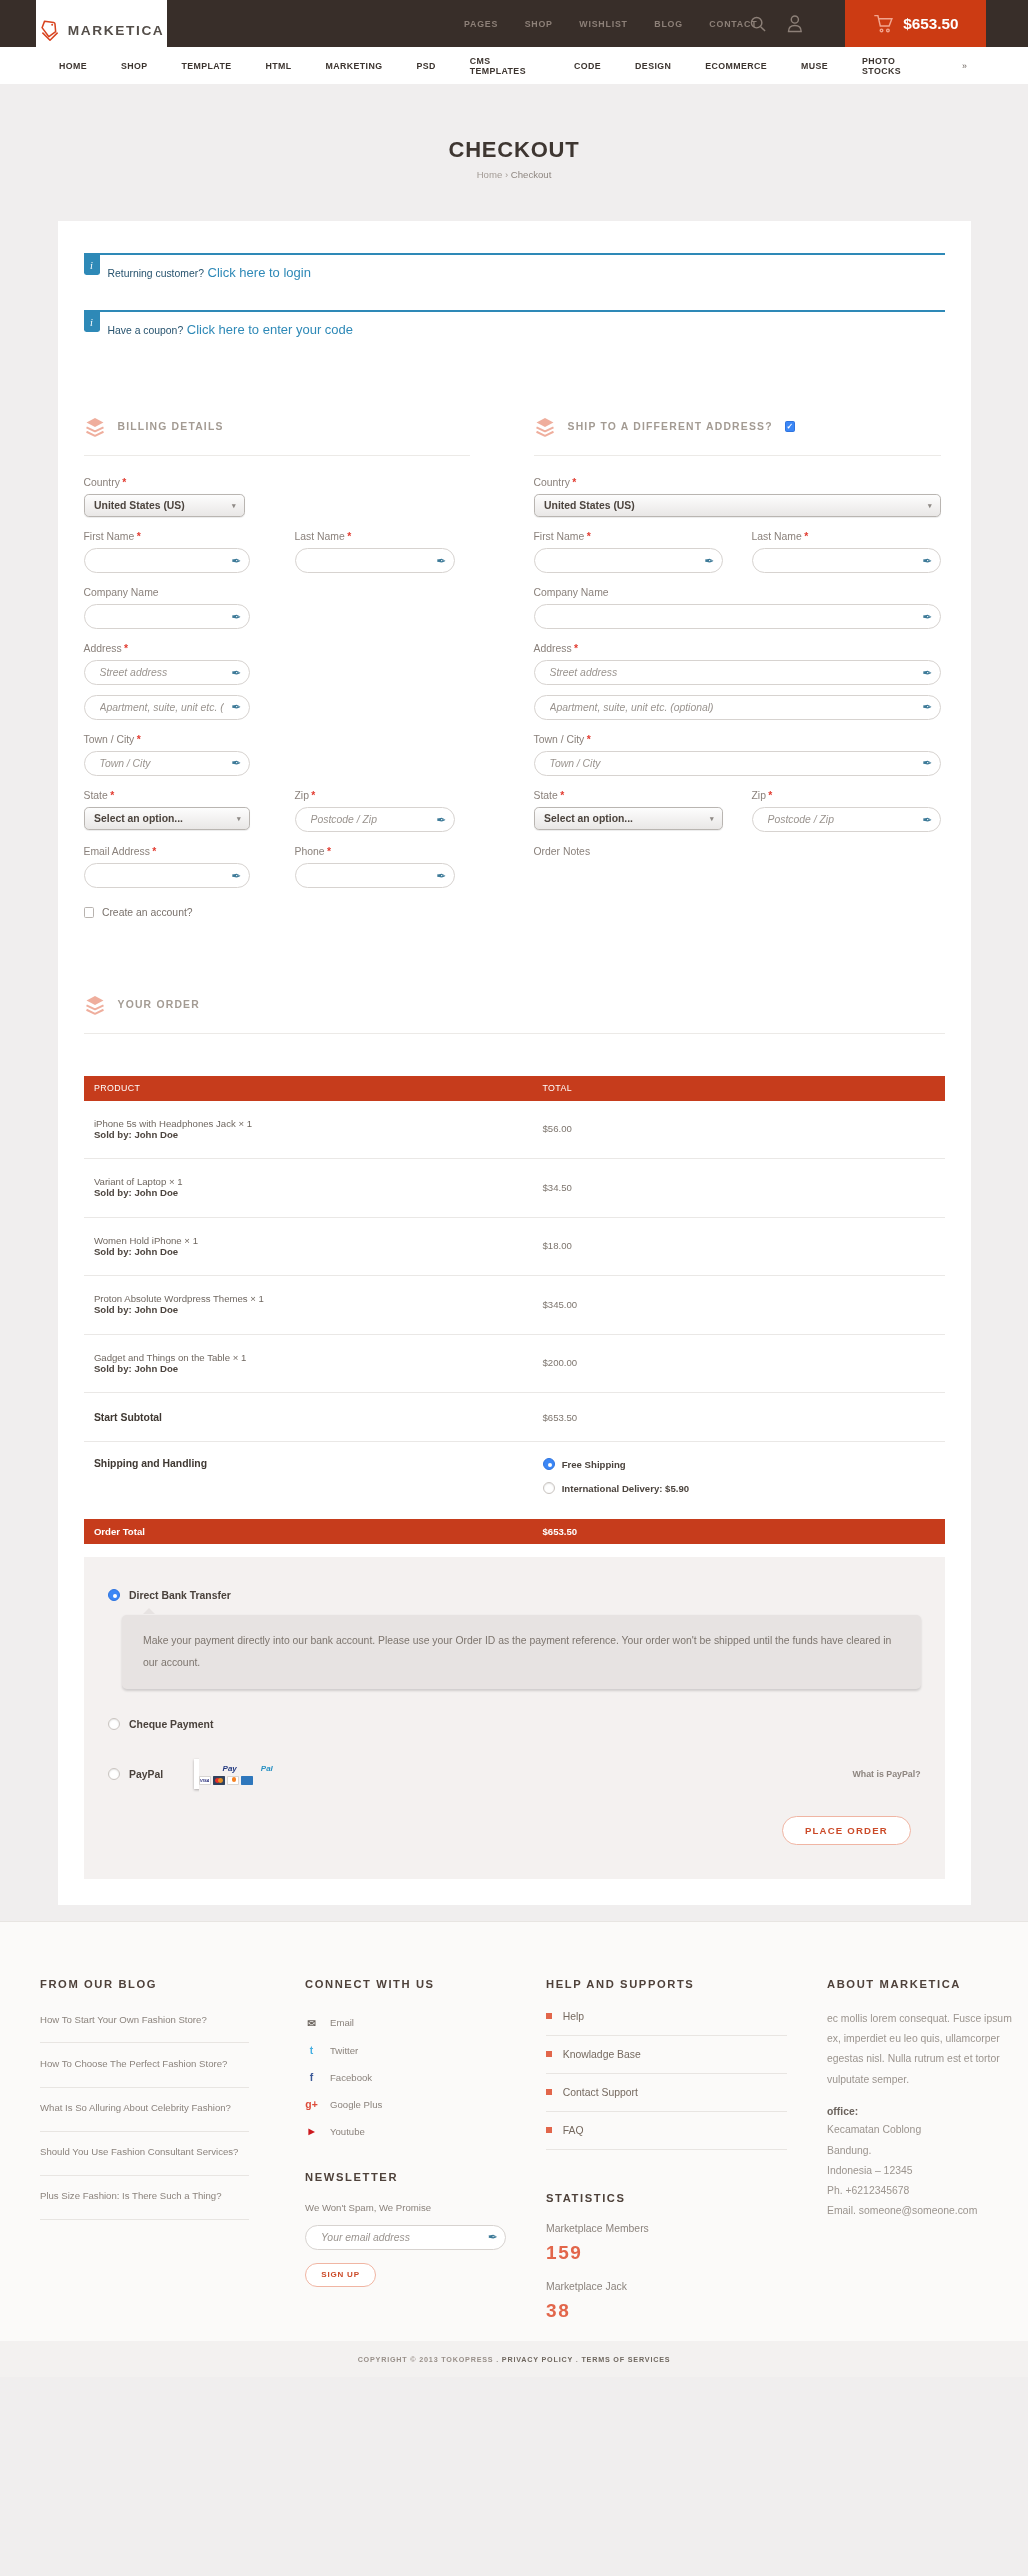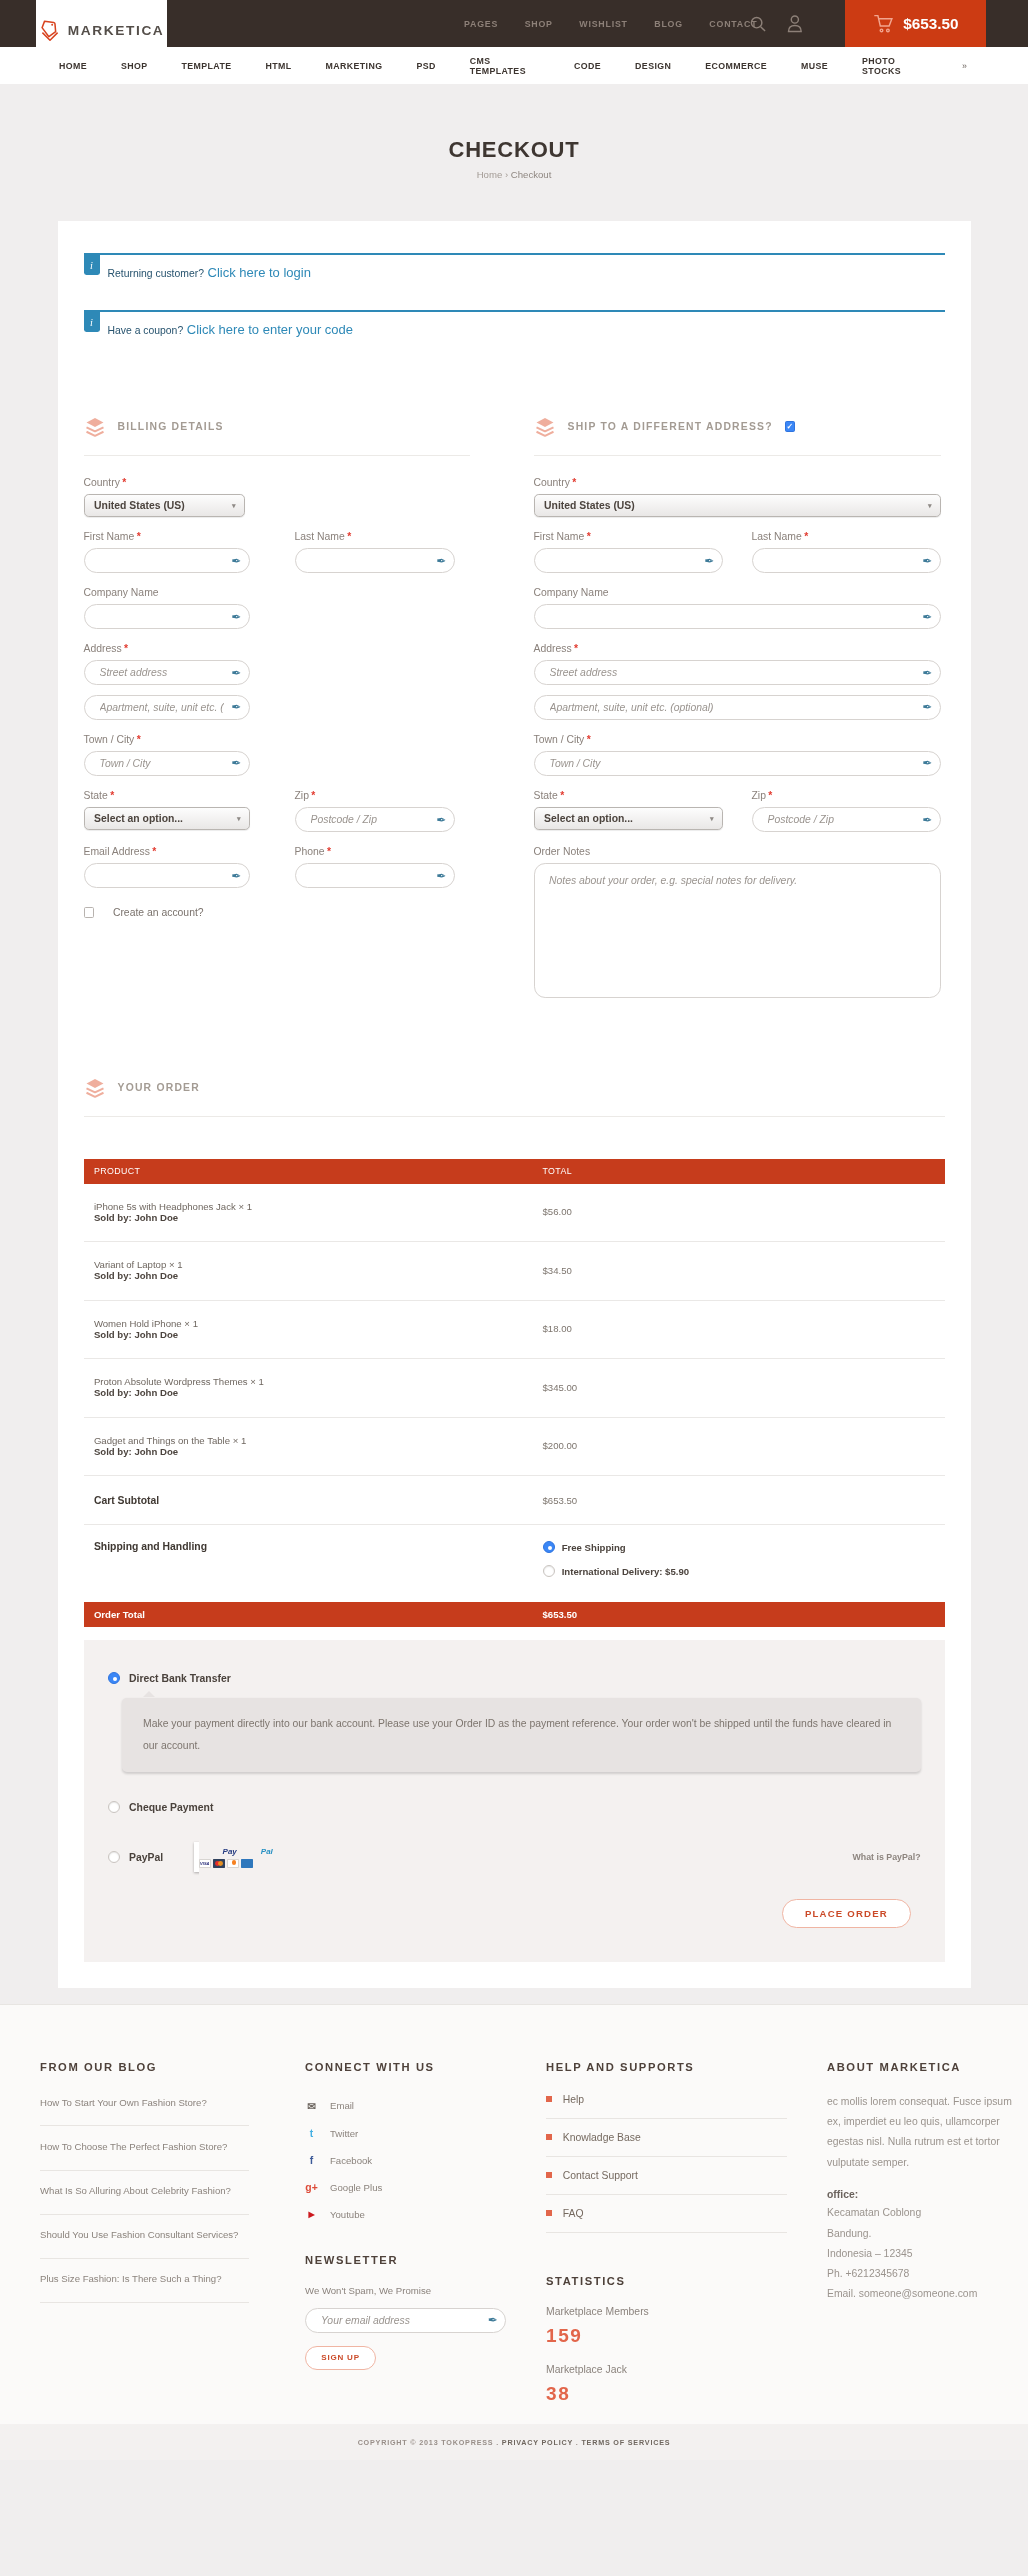--- a/index.html
+++ b/index.html
@@ -60,21 +60,21 @@
   .sel { height:23px; border:0.8px solid #b9b5b1; border-radius:4.8px; cursor:pointer;
          background:linear-gradient(#fdfdfd,#e9e7e6); box-shadow:0 0.8px 0.8px rgba(0,0,0,.08);
          display:flex; align-items:center; justify-content:space-between; padding:0 8px 0 9.6px;
          font-size:10.4px; font-weight:bold; color:#4c443e; }
   .sel .caret { color:#8f8b87; font-size:7.2px; }
   .w-sel { width:161px; }
 
   .chk { width:10.4px; height:10.4px; border:0.8px solid #b8b3af; border-radius:1.6px; background:#fff;
          display:inline-flex; align-items:center; justify-content:center; cursor:pointer; flex:none; }
   .chk.on { background:#3b87f6; border-color:#2f74df; color:#fff; font-size:8px; font-weight:bold; }
-  .chk-row { display:flex; align-items:center; gap:19px; margin-top:19px; font-size:10.4px; color:#7a726c; }
+  .chk-row { display:flex; align-items:center; gap:8px; margin-top:19px; font-size:10.4px; color:#7a726c; }
 
   .notes { width:100%; height:135px; border:0.8px solid #d7d3d0; border-radius:11.2px; padding:10.4px 14.5px;
            font-family:inherit; font-size:10.4px; font-style:italic; color:#8d867f; resize:none; outline:none; }
   .notes::placeholder { color:#9a948f; }
 
   
   .order-sec { margin-top:76px; }
   .ot { margin-top:42px; }
   .ot-bar { display:flex; align-items:center; height:25px; background:#c63c1c; color:#fff;
             font-size:8.8px; font-weight:normal; letter-spacing:0.4px; }
@@ -438,21 +438,20 @@
             <span>Zip</span><span class="req">*</span>
           </div>
           <div class="pill">
             <input type="text" placeholder="Postcode / Zip" style="">
             <span class="pen">✒</span>
           </div>
         </div>
       </div>
 
       <div class="f-label">Order Notes</div>
-      <textarea class="notes" placeholder="Notes about your order, e.g. special notes for delivery." style=""></textarea>
     </div>
   </div>
 
   <div class="order-sec">
     <div class="sec-head">
       <span>
         <svg width="22" height="21" viewBox="0 0 27 26" fill="none" stroke="#efae9d" stroke-width="2.4" stroke-linejoin="round">
           <path d="M3 8 L13.5 2.5 L24 8 L13.5 13.5 Z" fill="#efae9d" stroke="none"></path>
           <path d="M3 14 L13.5 19 L24 14"></path>
           <path d="M3 19.5 L13.5 24.5 L24 19.5"></path>
@@ -497,21 +496,21 @@
       </div>
       <div class="ot-row">
         <div class="ot-cell-p">
           <div class="ot-name">Gadget and Things on the Table × 1</div>
           <div class="ot-sold">Sold by: John Doe</div>
         </div>
         <div class="ot-price">$200.00</div>
       </div>
 
       <div class="ot-sub">
-        <span class="ot-cell-p lbl">Cart Subtotal</span>
+        <span class="ot-cell-p lbl">Start Subtotal</span>
         <span class="ot-price">$653.50</span>
       </div>
 
       <div class="ot-ship">
         <span class="ot-cell-p lbl" style="font-size:10.4px;font-weight:bold;color:#3f3832;">Shipping and Handling</span>
         <div class="ship-opts">
           <div class="radio-row">
             <span class="radio on"></span>
             <span>Free Shipping</span>
           </div>

